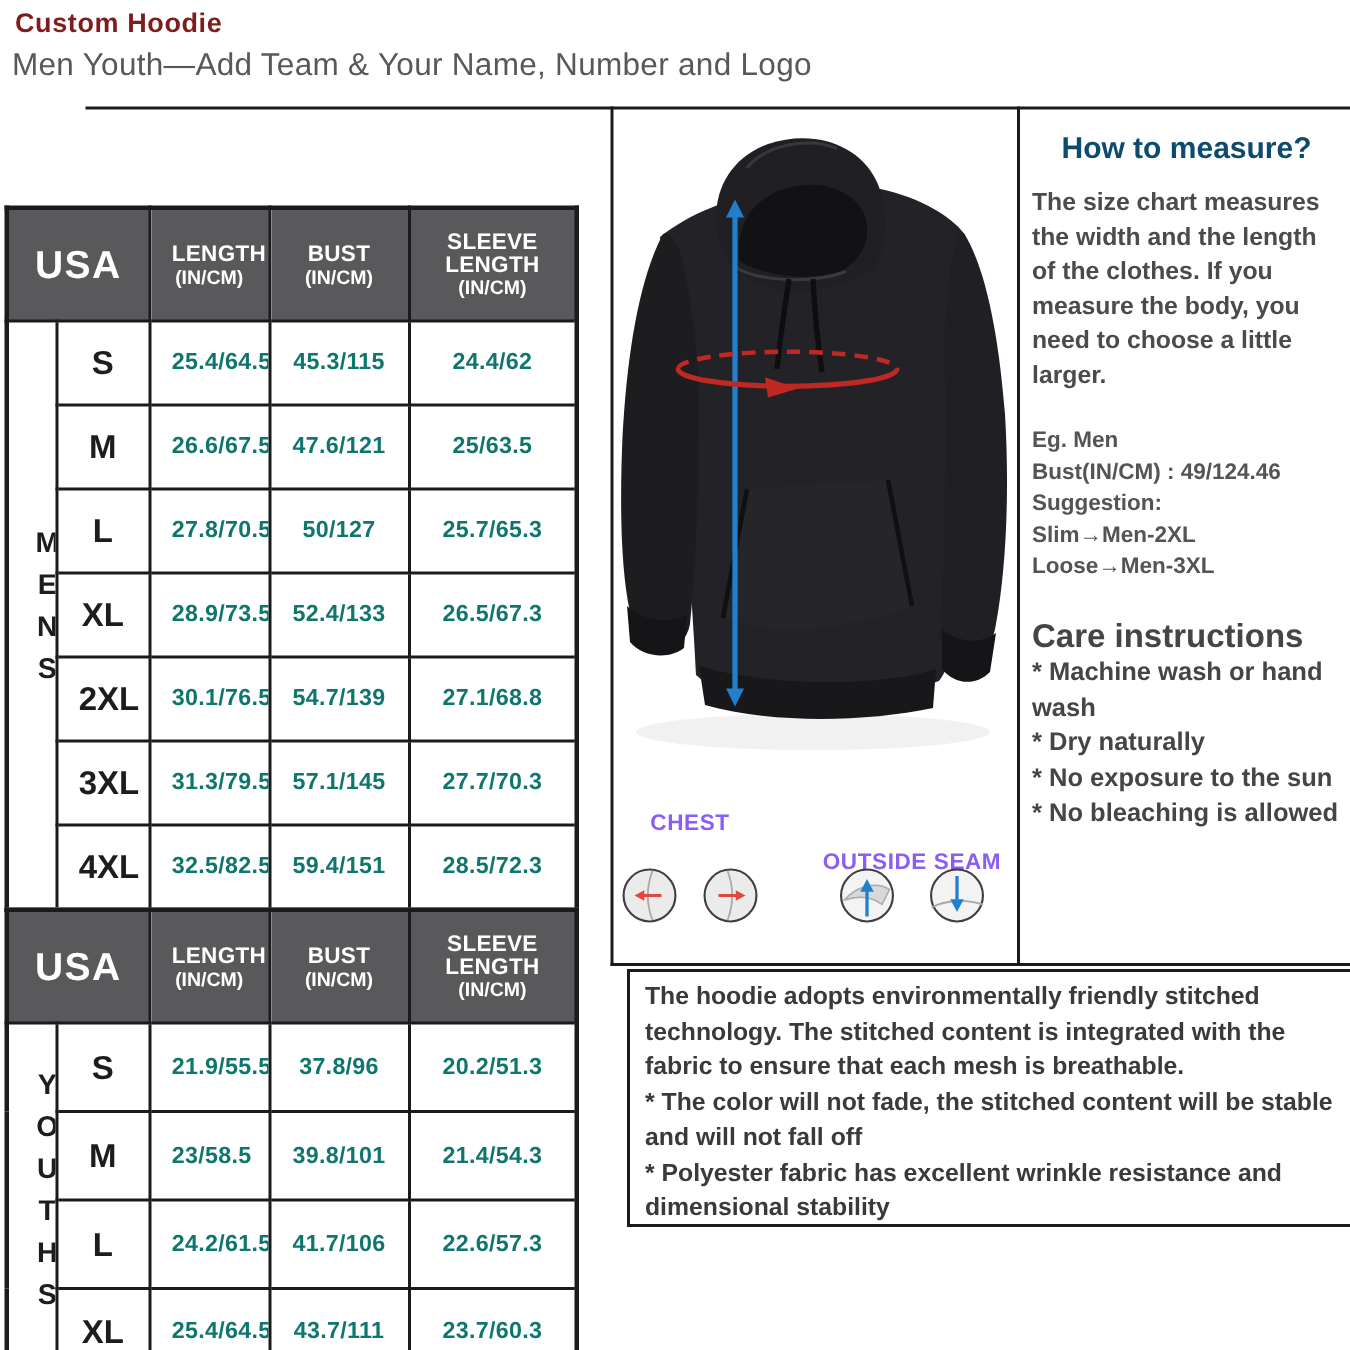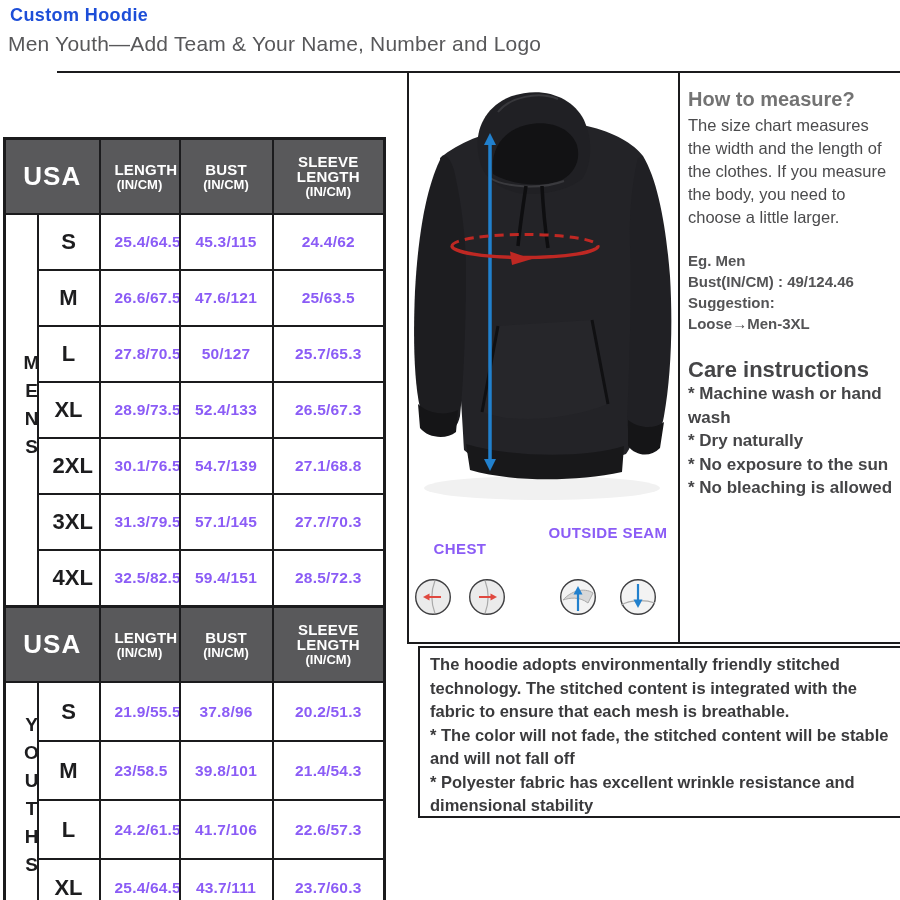--- a/index.html
+++ b/index.html
@@ -1,68 +1,68 @@
 <!DOCTYPE html>
 <html><head>
 <meta charset="utf-8">
 <style>
   html,body { margin:0; padding:0; background:#fff; }
   .page {
     position:relative; width:900px; height:900px; background:#ffffff;
     font-family:"Liberation Sans", sans-serif; overflow:hidden; color:#222;
   }
   
-  .title { position:absolute; left:10px; top:5px; font-size:18px; font-weight:bold; color:#1d4ed8; letter-spacing:.4px; }
+  .title { position:absolute; left:10px; top:5px; font-size:18px; font-weight:bold; color:#7f1d1d; letter-spacing:.4px; }
   .subtitle { position:absolute; left:8px; top:32px; font-size:21px; font-weight:normal; color:#58585a; letter-spacing:.2px; }
 
   
   .line { position:absolute; background:#1b1b1d; }
   .rule-top   { left:57px;  top:71px;  width:843px; height:2px; }
   .vline-a    { left:407px; top:71px;  width:2px;   height:573px; }
   .vline-b    { left:678px; top:71px;  width:2px;   height:573px; }
   .hline-mid  { left:407px; top:642px; width:493px; height:2px; }
 
   
   .size-table { position:absolute; border-collapse:collapse; table-layout:fixed; background:#fff; border:3px solid #1b1b1d; }
   .size-table th, .size-table td { border:2px solid #1b1b1d; text-align:center; vertical-align:middle; padding:14px; overflow:hidden; }
   .size-table thead th { background:#59595b; color:#ffffff; }
   .th-usa { font-size:26px; font-weight:bold; letter-spacing:1px; }
   .th-name { font-size:15px; font-weight:bold; line-height:15px; letter-spacing:.2px; }
   .th-unit { font-size:13px; font-weight:bold; line-height:15px; }
   .group-cell { background:#fff; }
   .group-cell .vert { display:inline-block; writing-mode:vertical-rl; text-orientation:upright; font-size:19px; font-weight:bold; letter-spacing:7px; color:#1d1d1f; }
   .size-cell { font-size:22px; font-weight:bold; color:#1d1d1f; }
-  td.val { font-size:15.5px; font-weight:bold; color:#8b5cf6; letter-spacing:.2px; }
+  td.val { font-size:15.5px; font-weight:bold; color:#0f766e; letter-spacing:.2px; }
   .mens   { left:3px; top:137px; width:380px; }
   .mens thead tr  { height:50px; }
   .mens tbody tr  { height:43px; }
   .youths { left:3px; top:605px; width:380px; }
   .youths thead tr { height:45px; }
   .youths tbody tr { height:59px; }
   col.c-group  { width:33px; }
   col.c-size   { width:62px; }
   col.c-len    { width:80px; }
   col.c-bust   { width:93px; }
   col.c-sleeve { width:112px; }
 
   
   .hoodie-svg { position:absolute; left:412px; top:86px; }
   .measure-label { position:absolute; font-size:15px; font-weight:bold; color:#8b5cf6; letter-spacing:.4px; text-align:center; }
   .chest-label   { left:405px; top:540px; width:110px; }
-  .outside-label { left:540px; top:524px; width:136px; }
+  .outside-label { left:540px; top:566px; width:136px; }
   .micon { position:absolute; width:38px; height:38px; }
   .micon-1 { left:414px; top:578px; }
   .micon-2 { left:468px; top:578px; }
   .micon-3 { left:559px; top:578px; }
   .micon-4 { left:619px; top:578px; }
 
   
   .right-panel { position:absolute; left:688px; top:88px; width:206px; color:#4b4b4d; }
-  .htm-heading { font-size:20px; font-weight:bold; color:#737373; }
-  .htm-intro { margin-top:3px; font-size:16.5px; font-weight:normal; line-height:23px; color:#4b4b4d; }
+  .htm-heading { text-align:center; font-size:20px; font-weight:bold; color:#0c4a6e; }
+  .htm-intro { margin-top:13px; font-size:16.5px; font-weight:bold; line-height:23px; color:#4b4b4d; }
   .example { margin-top:21px; font-size:15px; font-weight:bold; line-height:21px; color:#545456; }
   .care { margin-top:24px; }
   .care-heading { font-size:22px; font-weight:bold; color:#454547; line-height:24px; }
   .care-item { font-size:17px; font-weight:bold; line-height:23.5px; color:#454547; }
 
   
   .desc-box { position:absolute; left:418px; top:646px; width:491px; height:172px; border:2px solid #1b1b1d; box-sizing:border-box; padding:5px 6px 18px 10px; }
   .desc-box p { margin:0; font-size:16.5px; font-weight:bold; line-height:23.5px; color:#3a3a3c; }
 </style>
 </head>
@@ -274,20 +274,21 @@
     <polygon points="19,30 14.5,21.5 23.5,21.5" fill="#2180cd"></polygon>
   </svg>
 
   <div class="right-panel">
     <div class="htm-heading">How to measure?</div>
     <div class="htm-intro">The size chart measures the width and the length of the clothes.  If you measure the body, you need to choose a little larger.</div>
     <div class="example">
       <div>Eg. Men</div>
       <div>Bust(IN/CM) : 49/124.46</div>
       <div>Suggestion:</div>
+      <div>Slim→Men-2XL</div>
       <div>Loose→Men-3XL</div>
     </div>
     <div class="care">
       <div class="care-heading">Care instructions</div>
       <div class="care-item">* Machine wash or hand wash</div>
       <div class="care-item">* Dry naturally</div>
       <div class="care-item">* No exposure to the sun</div>
       <div class="care-item">* No bleaching is allowed</div>
     </div>
   </div>

